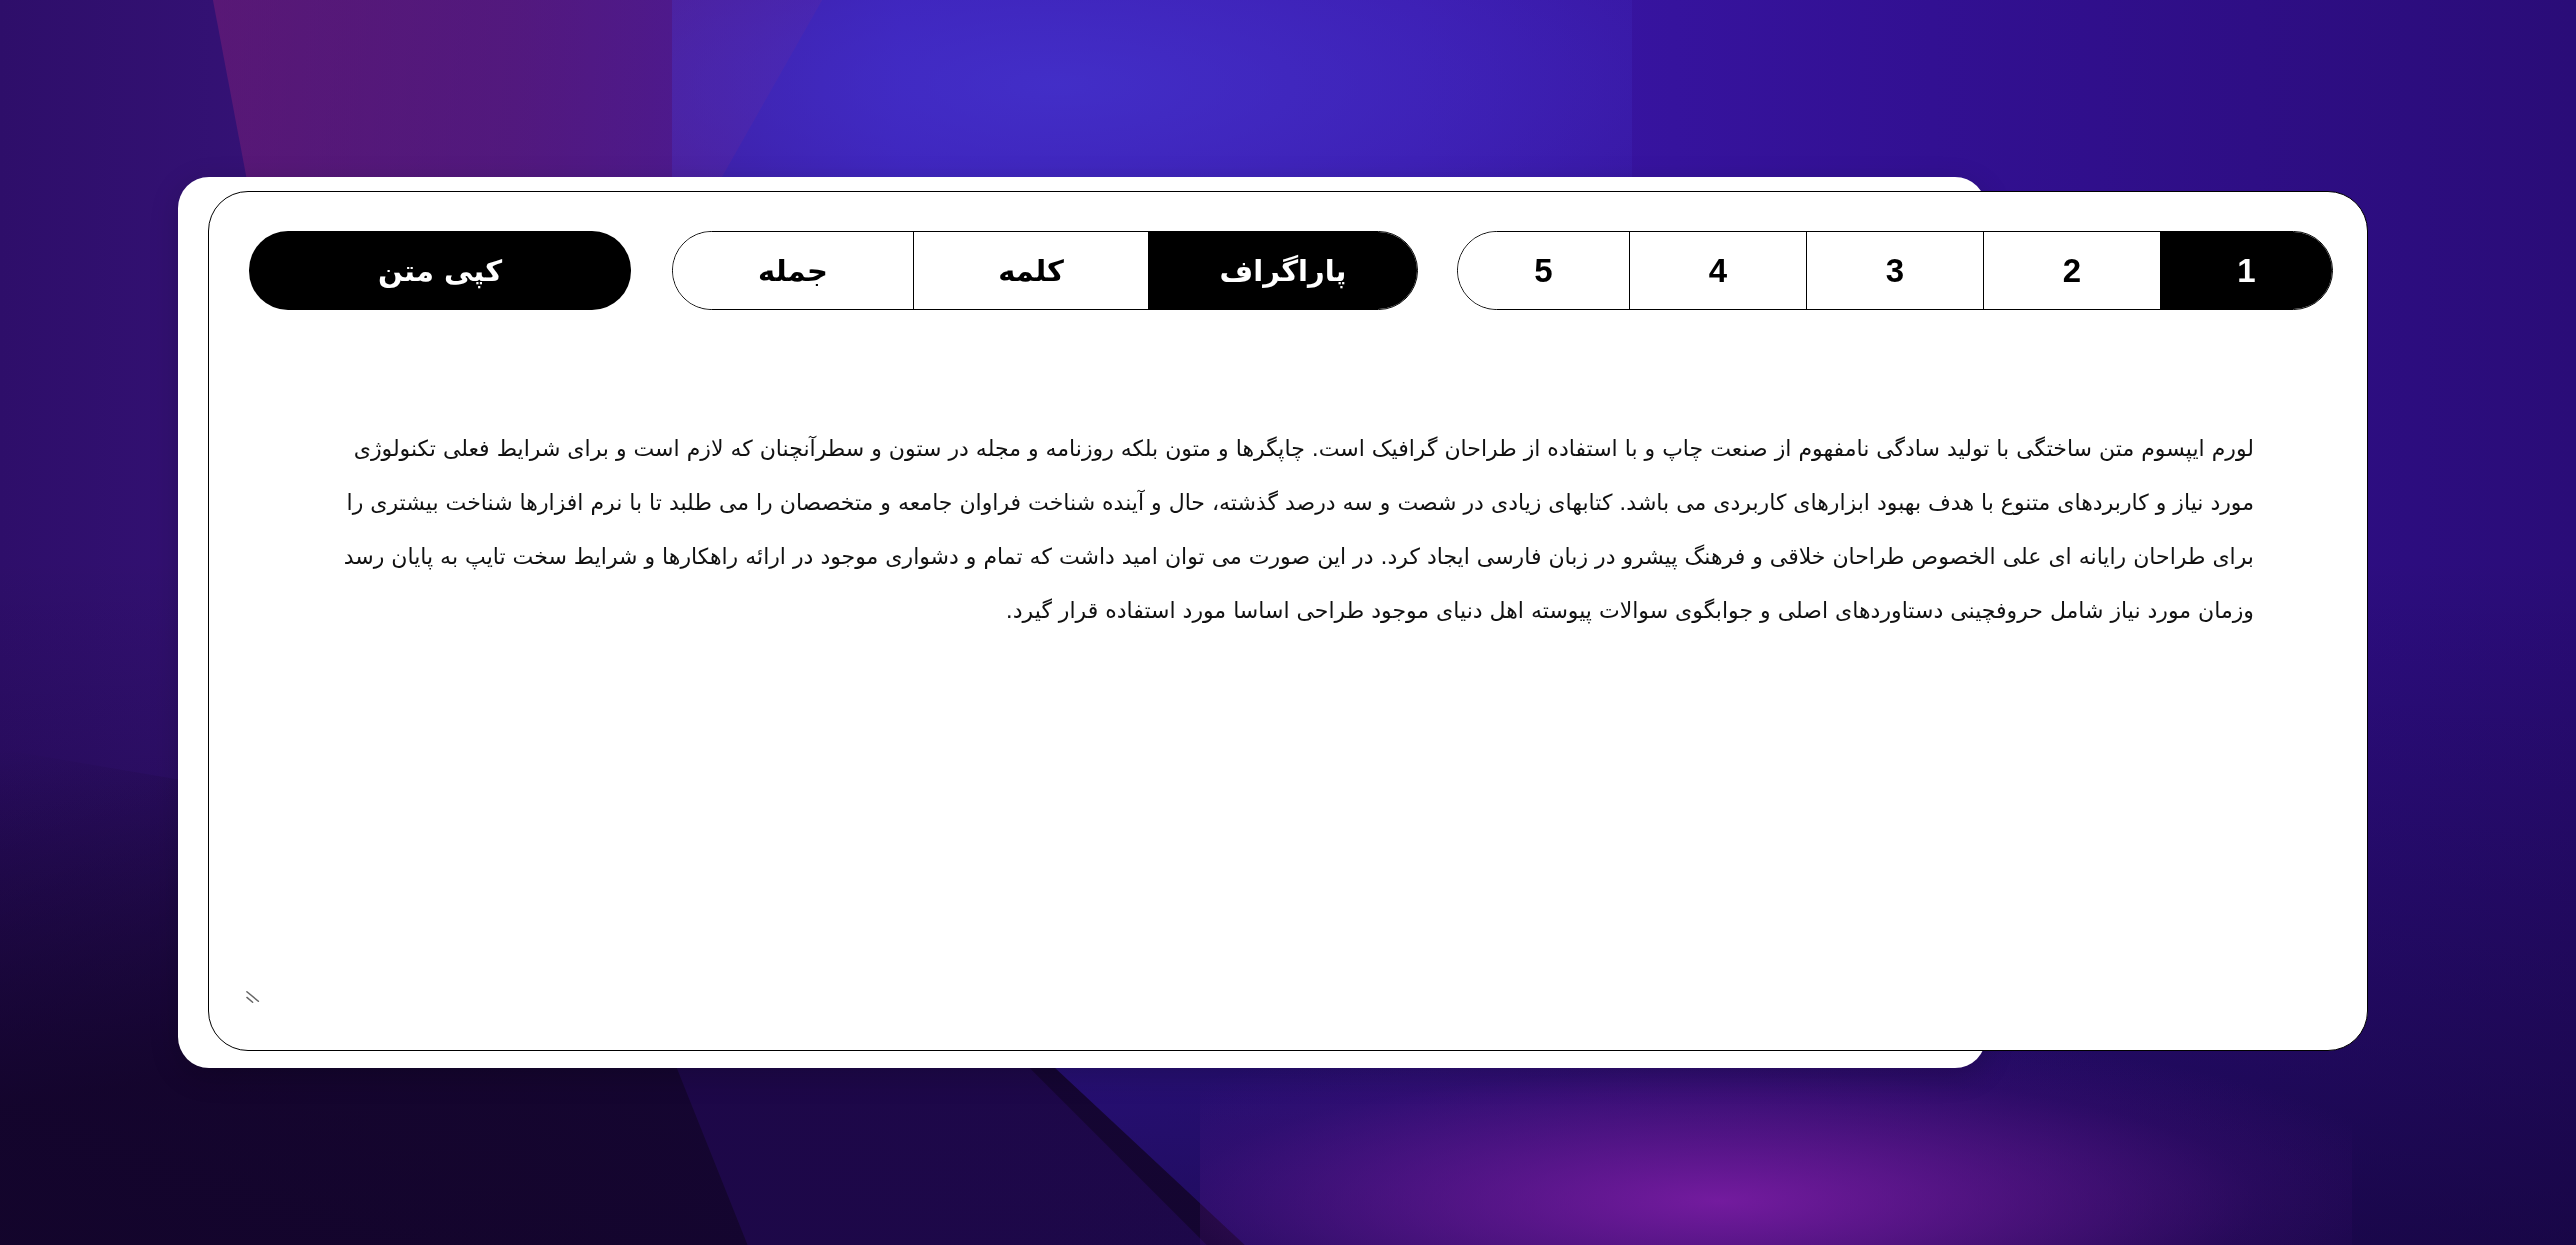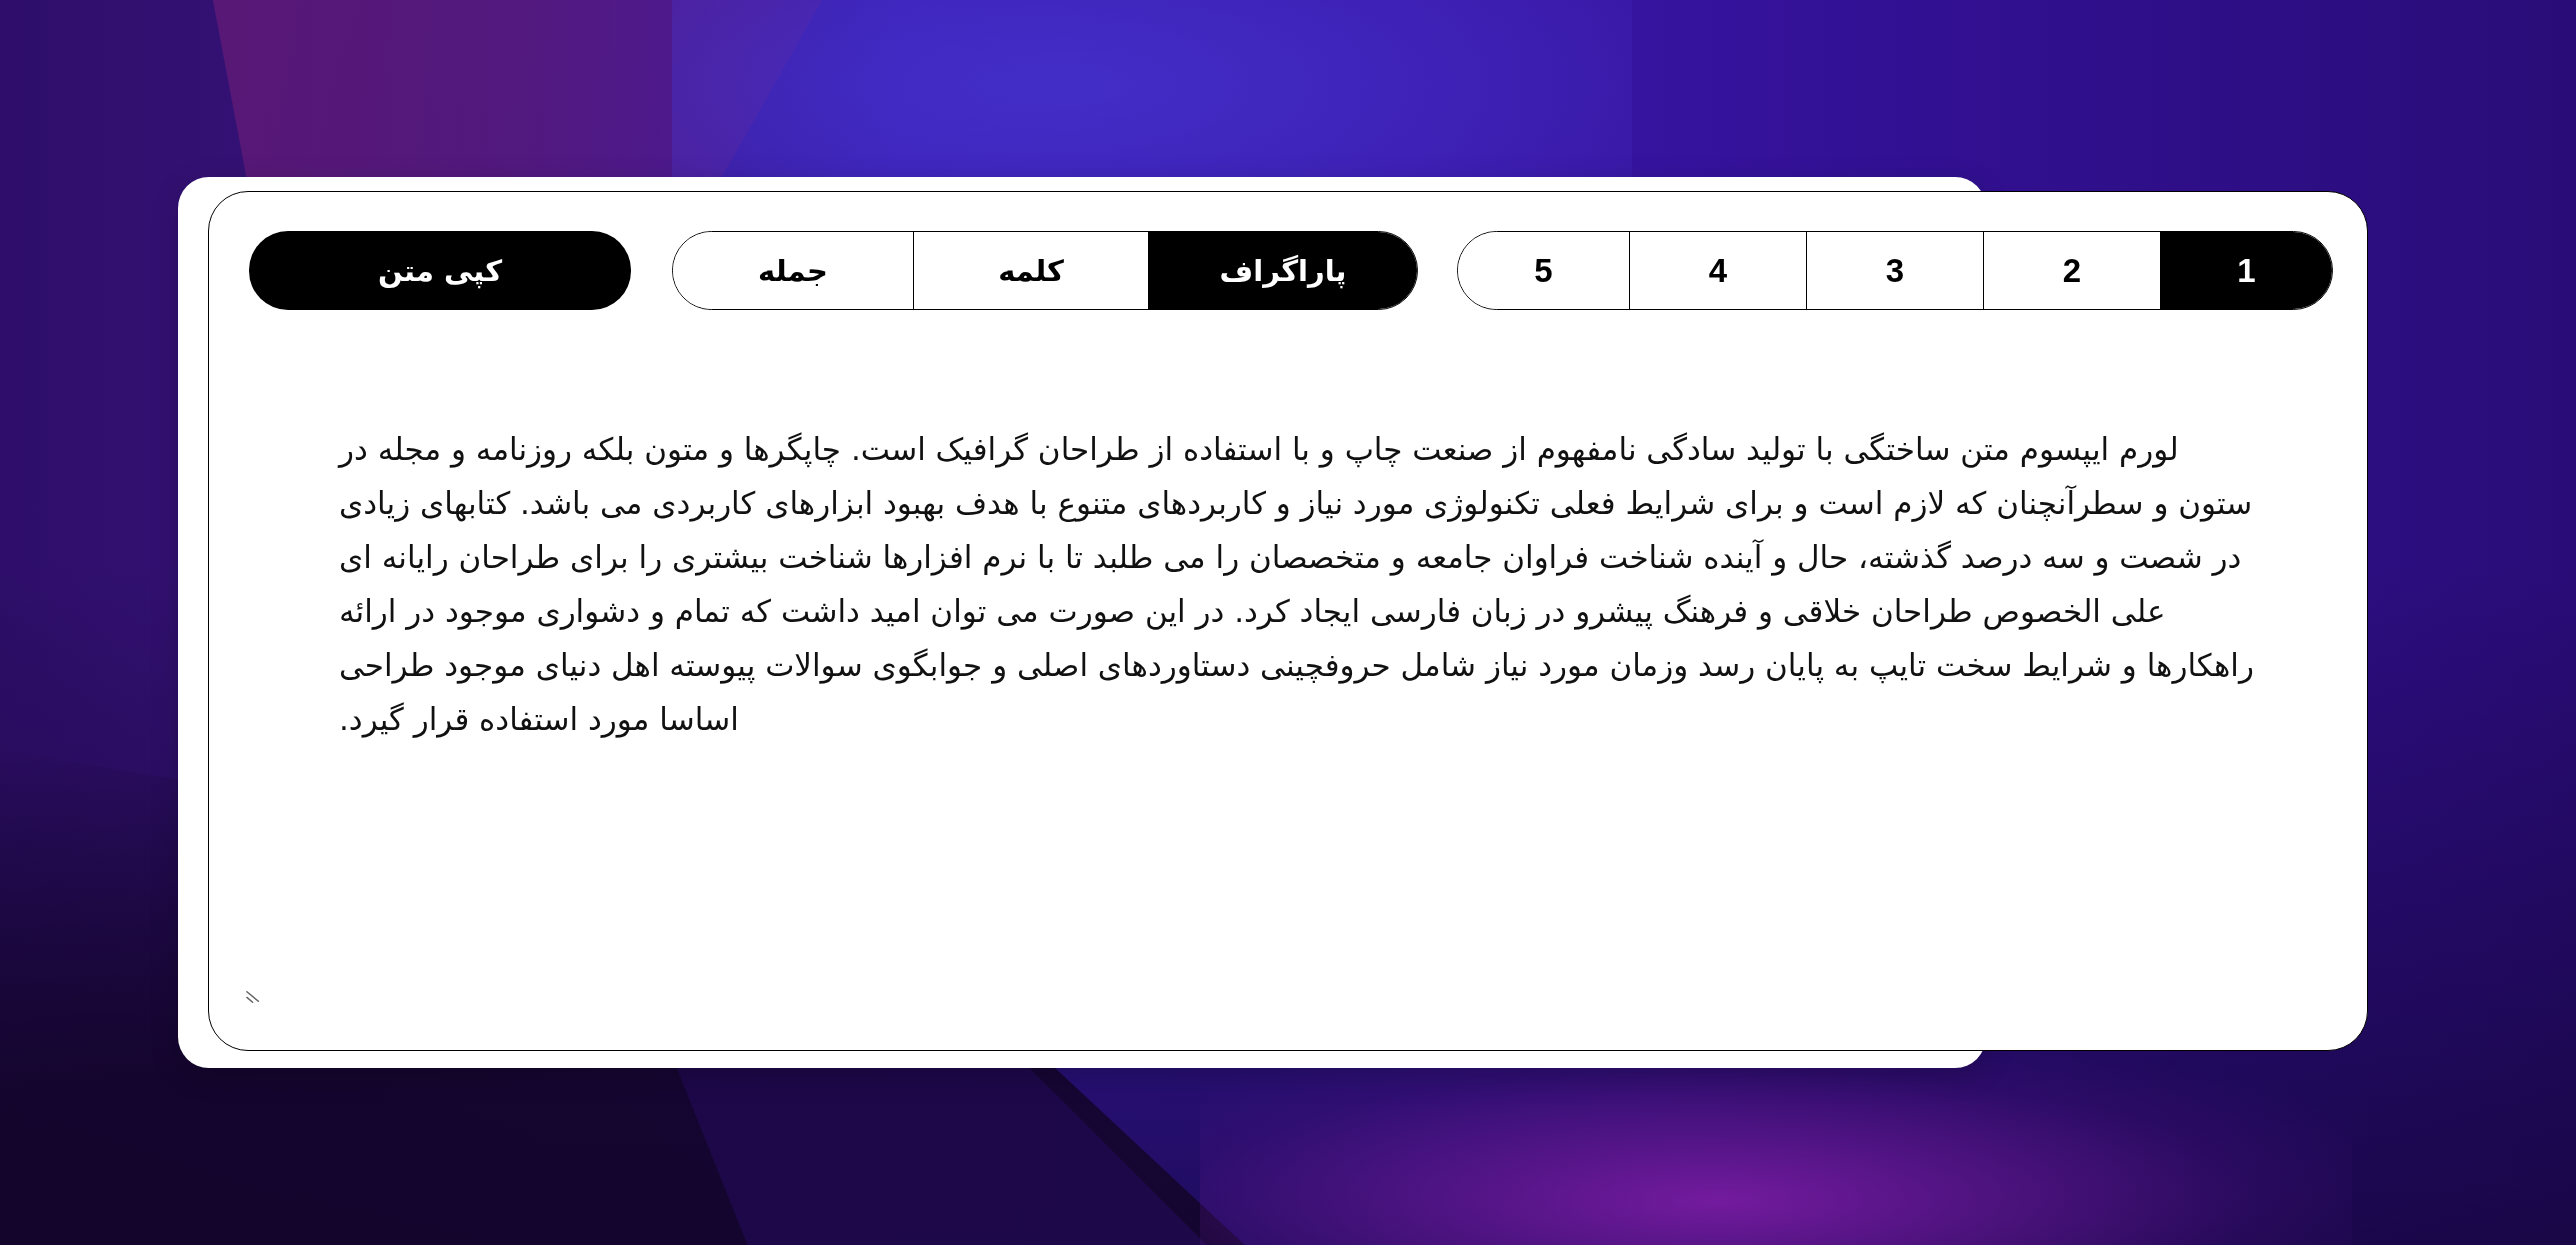--- a/index.html
+++ b/index.html
@@ -137,22 +137,22 @@
       font-size: 33px;
     }
 
     .text-area {
       position: absolute;
       left: 130px;
       top: 230px;
       width: 1915px;
       height: 576px;
       direction: rtl;
-      text-align: left;
-      font-size: 31px;
+      text-align: right;
+      font-size: 22px;
       line-height: 54px;
       color: #111;
       outline: none;
       resize: none;
       border: none;
       background: transparent;
       white-space: normal;
     }
     .resize-handle {
       position: absolute;

